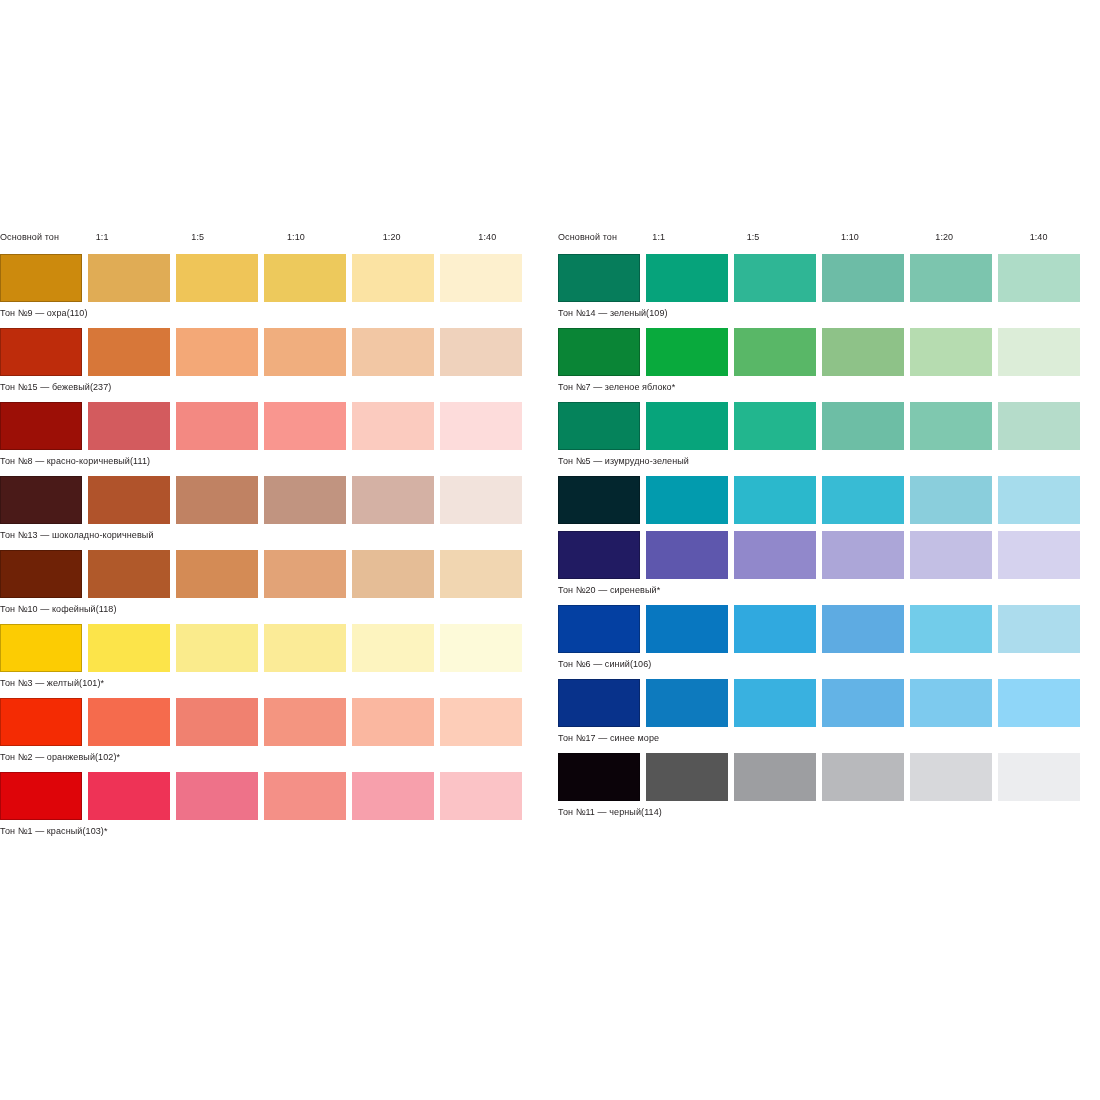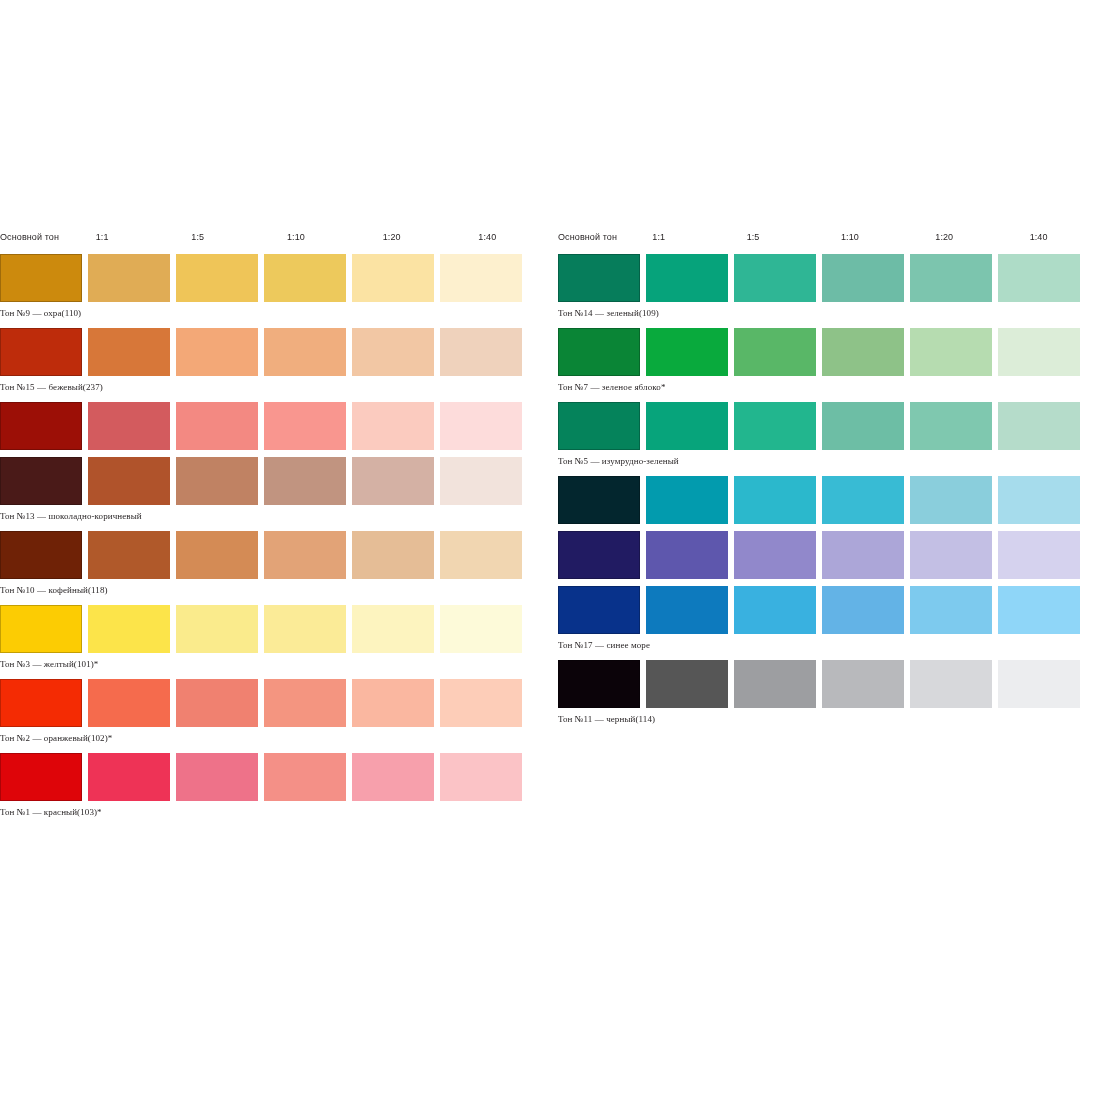--- a/index.html
+++ b/index.html
@@ -43,21 +43,20 @@
     font-size: 9px;
     line-height: 11px;
     letter-spacing: 0.1px;
     color: #231f20;
     white-space: nowrap;
   }
   .head-cell.first { width: 88px; }
 
   .tone-row {
     margin-bottom: 7px;
-    font-family: Liberation Serif, serif;
   }
   .swatches {
     display: flex;
     flex-direction: row;
     height: 48px;
   }
   .swatch {
     width: 82px;
     height: 48px;
     margin-right: 6px;
@@ -114,20 +113,21 @@
       </div>
       <div class="tone-row">
         <div class="swatches">
           <div class="swatch dark-edge" title="Основной тон #9C0F06" style="background: rgb(156, 15, 6);"></div>
           <div class="swatch" title="1:1 #D35B5E" style="background: rgb(211, 91, 94);"></div>
           <div class="swatch" title="1:5 #F38982" style="background: rgb(243, 137, 130);"></div>
           <div class="swatch" title="1:10 #F9968F" style="background: rgb(249, 150, 143);"></div>
           <div class="swatch" title="1:20 #FBCBBF" style="background: rgb(251, 203, 191);"></div>
           <div class="swatch" title="1:40 #FDDCDB" style="background: rgb(253, 220, 219);"></div>
         </div>
+        <div class="row-label">Тон №8 — красно-коричневый(111)</div>
       </div>
       <div class="tone-row">
         <div class="swatches">
           <div class="swatch dark-edge" title="Основной тон #4A1A18" style="background: rgb(74, 26, 24);"></div>
           <div class="swatch" title="1:1 #B0532B" style="background: rgb(176, 83, 43);"></div>
           <div class="swatch" title="1:5 #C08263" style="background: rgb(192, 130, 99);"></div>
           <div class="swatch" title="1:10 #C19480" style="background: rgb(193, 148, 128);"></div>
           <div class="swatch" title="1:20 #D4B1A4" style="background: rgb(212, 177, 164);"></div>
           <div class="swatch" title="1:40 #F2E3DC" style="background: rgb(242, 227, 220);"></div>
         </div>
@@ -232,20 +232,32 @@
       </div>
       <div class="tone-row">
         <div class="swatches">
           <div class="swatch dark-edge" title="Основной тон #211B62" style="background: rgb(33, 27, 98);"></div>
           <div class="swatch" title="1:1 #5E57AD" style="background: rgb(94, 87, 173);"></div>
           <div class="swatch" title="1:5 #9188CB" style="background: rgb(145, 136, 203);"></div>
           <div class="swatch" title="1:10 #ACA6D8" style="background: rgb(172, 166, 216);"></div>
           <div class="swatch" title="1:20 #C3BFE4" style="background: rgb(195, 191, 228);"></div>
           <div class="swatch" title="1:40 #D5D2EE" style="background: rgb(213, 210, 238);"></div>
         </div>
+        <div class="row-label">Тон №20 — сиреневый*</div>
+      </div>
+      <div class="tone-row">
+        <div class="swatches">
+          <div class="swatch dark-edge" title="Основной тон #0440A2" style="background: rgb(4, 64, 162);"></div>
+          <div class="swatch" title="1:1 #0877C0" style="background: rgb(8, 119, 192);"></div>
+          <div class="swatch" title="1:5 #30A9DF" style="background: rgb(48, 169, 223);"></div>
+          <div class="swatch" title="1:10 #5EABE2" style="background: rgb(94, 171, 226);"></div>
+          <div class="swatch" title="1:20 #72CCEA" style="background: rgb(114, 204, 234);"></div>
+          <div class="swatch" title="1:40 #ACDCED" style="background: rgb(172, 220, 237);"></div>
+        </div>
+        <div class="row-label">Тон №6 — синий(106)</div>
       </div>
       <div class="tone-row">
         <div class="swatches">
           <div class="swatch dark-edge" title="Основной тон #08328B" style="background: rgb(8, 50, 139);"></div>
           <div class="swatch" title="1:1 #0D7ABE" style="background: rgb(13, 122, 190);"></div>
           <div class="swatch" title="1:5 #39B1E0" style="background: rgb(57, 177, 224);"></div>
           <div class="swatch" title="1:10 #63B3E6" style="background: rgb(99, 179, 230);"></div>
           <div class="swatch" title="1:20 #7DCAEE" style="background: rgb(125, 202, 238);"></div>
           <div class="swatch" title="1:40 #8FD6F8" style="background: rgb(143, 214, 248);"></div>
         </div>

